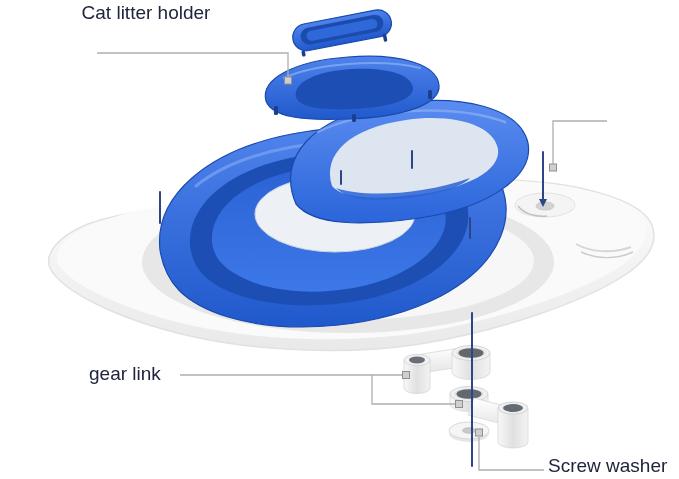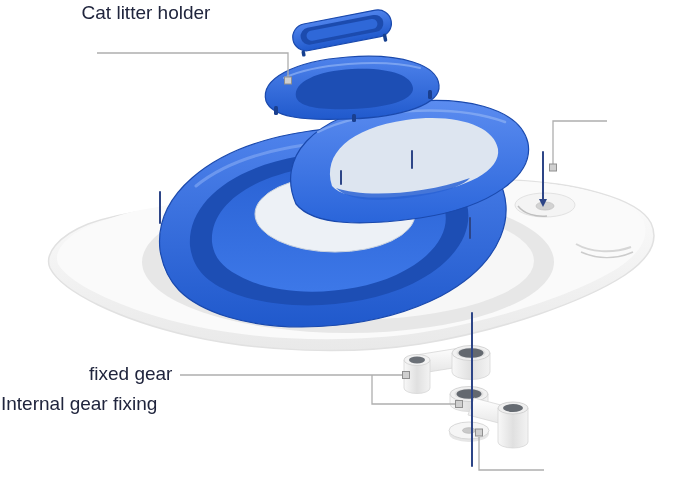--- a/index.html
+++ b/index.html
@@ -166,16 +166,16 @@
   <path class="ln-leader" d="M372 375 L372 404 L455 404"></path>
   <rect class="mk" x="455.5" y="400.5" width="7" height="7"></rect>
 
   <path class="ln-leader" d="M479 437 L479 470 L544 470"></path>
   <rect class="mk" x="475.5" y="429" width="7" height="7"></rect>
 </svg>
 
 <div class="lbl lbl-cat">
   <span>Cat litter holder</span>
 </div>
-<div class="lbl lbl-fixed">fixed gear</div>
-<div class="lbl lbl-gear">Internal gear fixing</div>
+<div class="lbl lbl-fixed">gear link</div>
+<div class="lbl lbl-washer">Screw washer</div>
 
 </div>
 
 </body></html>

